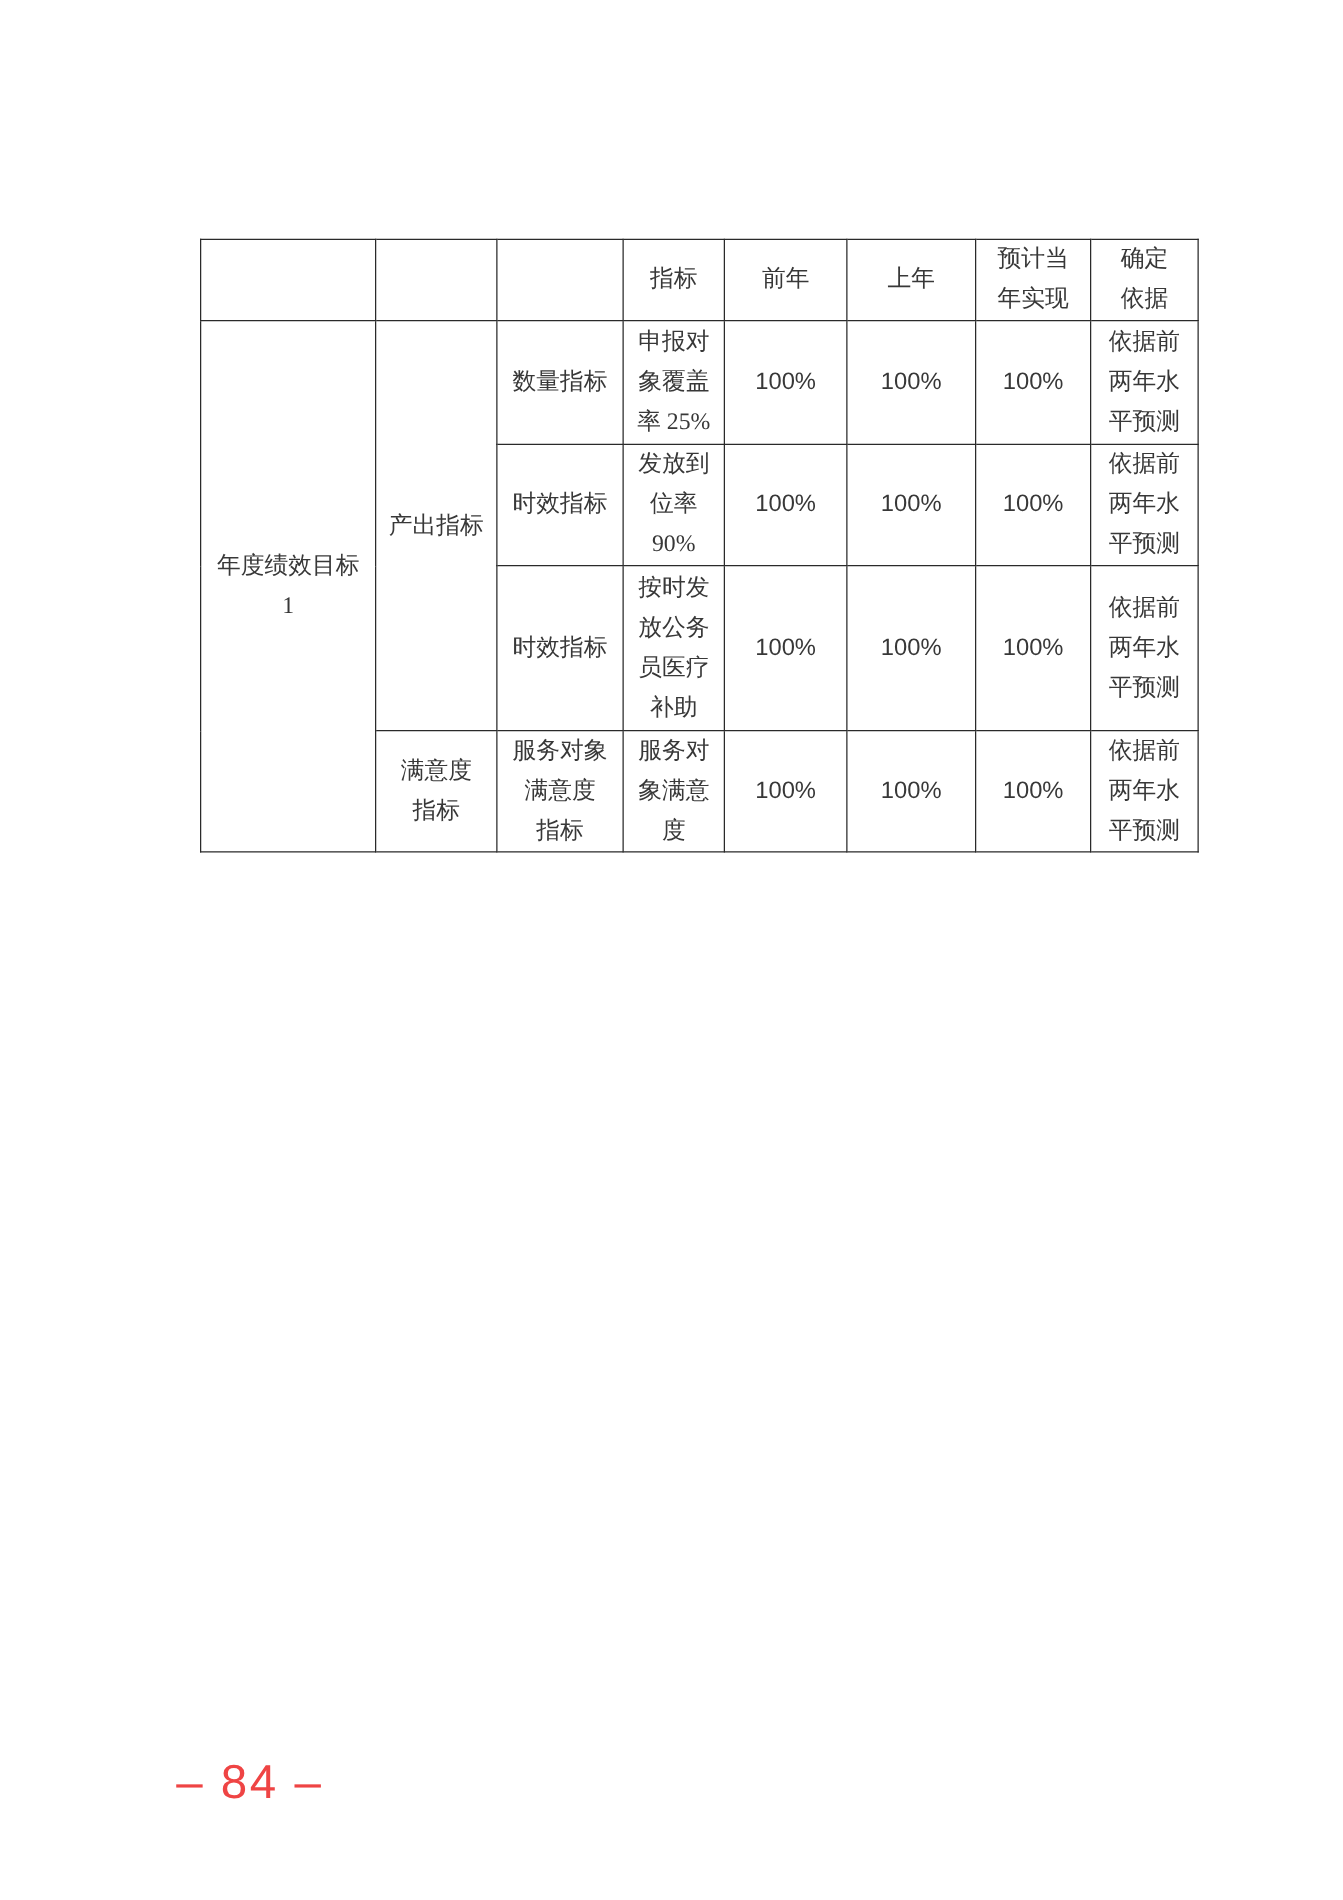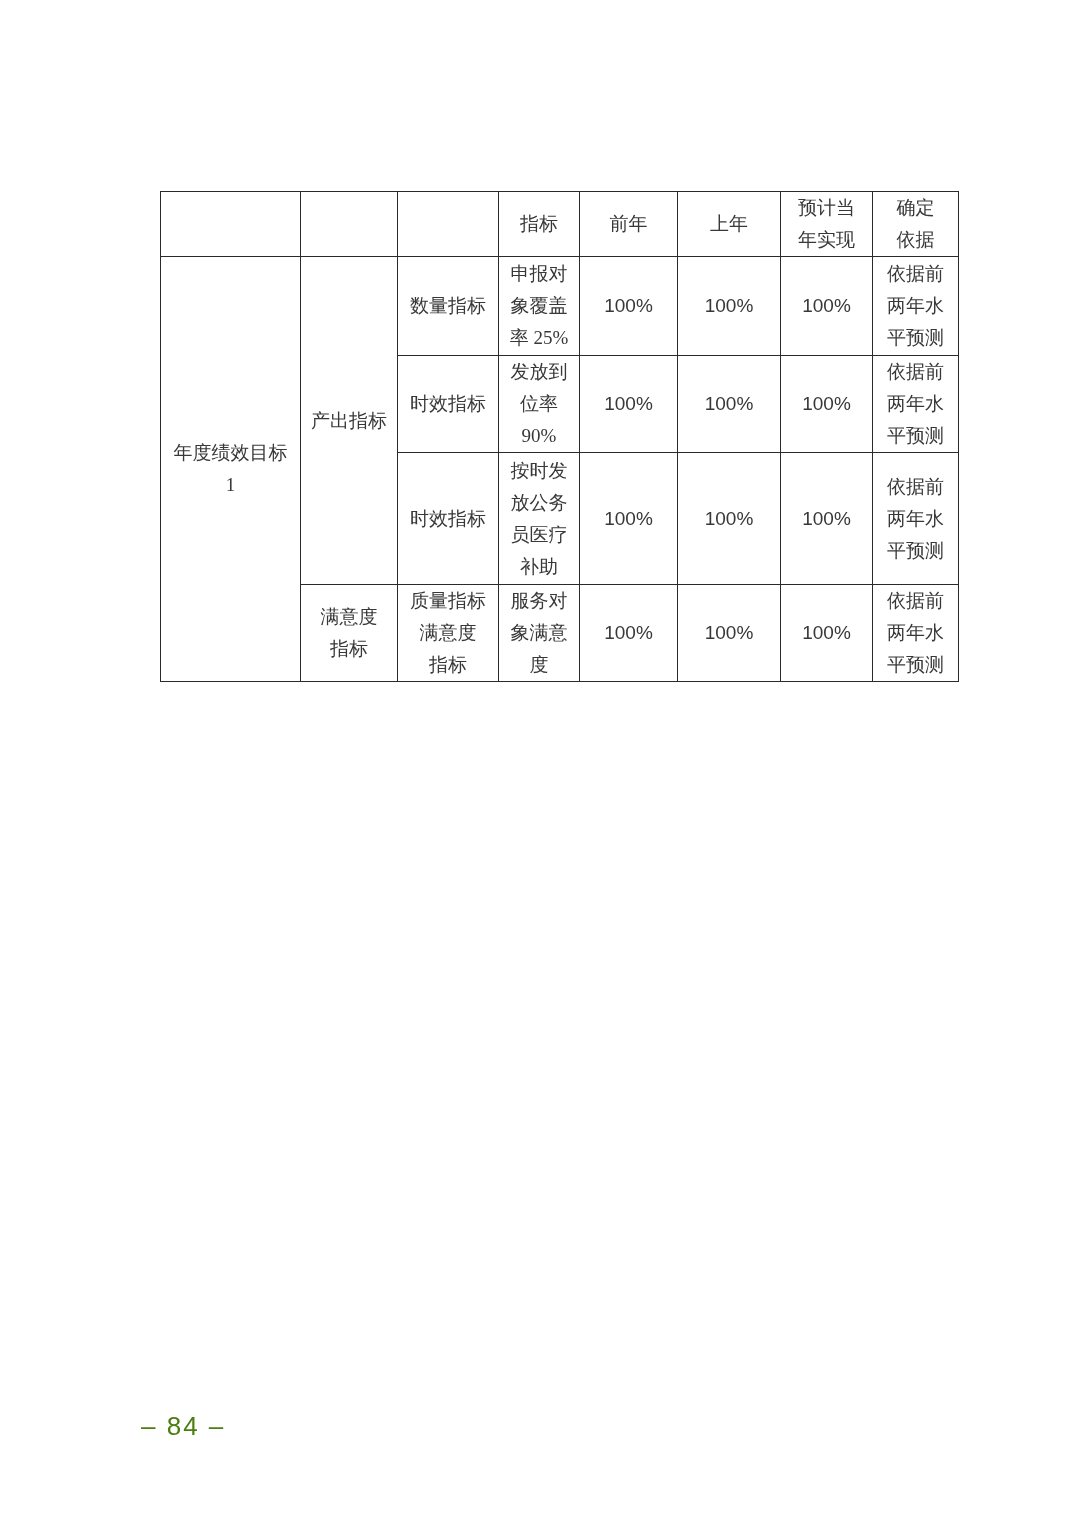--- a/index.html
+++ b/index.html
@@ -45,23 +45,23 @@
   td.num {
     font-family: "Liberation Sans", "DejaVu Sans", sans-serif;
     font-size: 21px;
     color: #3d3d3d;
     font-stretch: condensed;
   }
   .page-number {
     position: absolute;
     left: 141px;
     top: 1408px;
-    font-size: 26px;
+    font-size: 38px;
     line-height: 36px;
-    color: #4d7c0f;
+    color: #ef4444;
     font-family: "Liberation Sans", "DejaVu Sans", sans-serif;
     font-stretch: condensed;
     letter-spacing: 2px;
   }
 </style>
 </head>
 <body>
 
 <div class="perf-table-wrap">
   <table class="perf-table">
@@ -124,21 +124,21 @@
         <td class="num">100%</td>
         <td class="num">100%</td>
         <td class="num">100%</td>
         <td>依据前
 两年水
 平预测</td>
       </tr>
       <tr class="h-r4">
         <td>满意度
 指标</td>
-        <td>质量指标
+        <td>服务对象
 满意度
 指标</td>
         <td>服务对
 象满意
 度</td>
         <td class="num">100%</td>
         <td class="num">100%</td>
         <td class="num">100%</td>
         <td>依据前
 两年水

